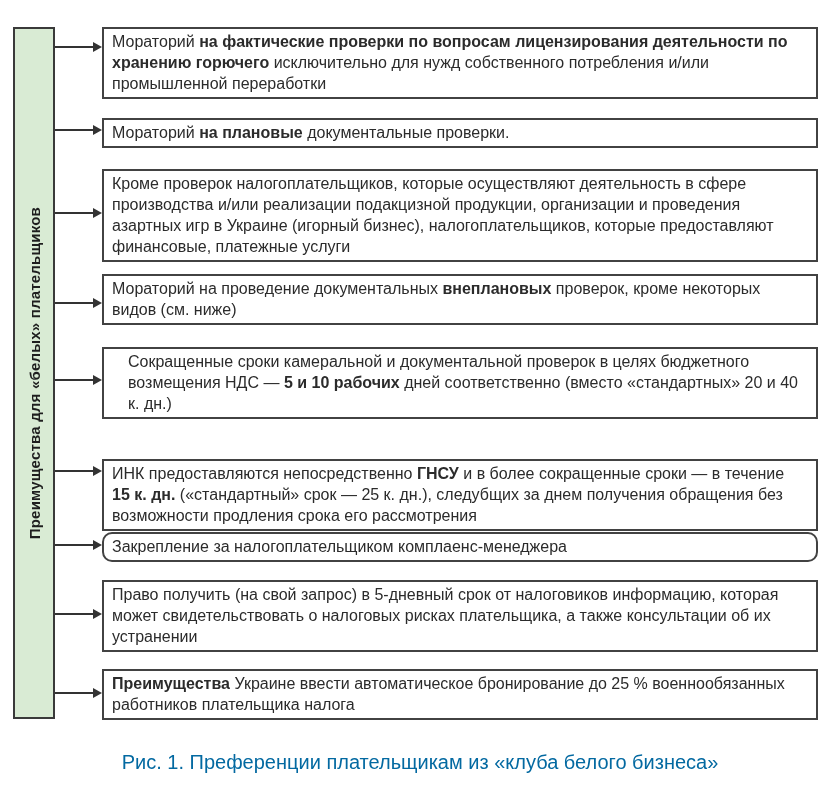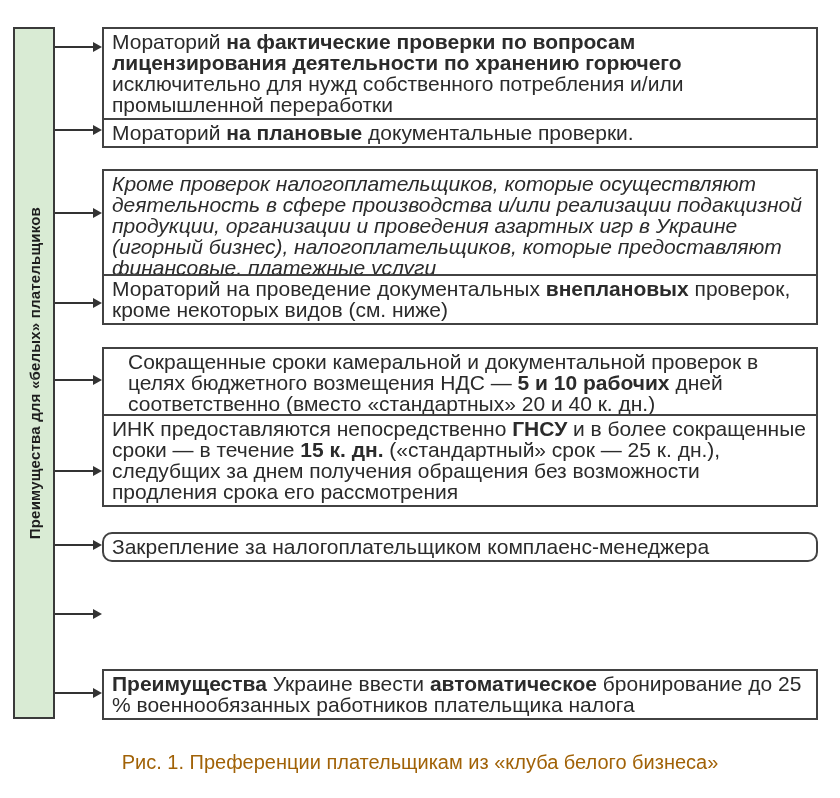--- a/index.html
+++ b/index.html
@@ -39,31 +39,31 @@
     color:#1e1e1e;
   }
   
   .box{
     position:absolute;
     left:102px;
     width:716px;
     background:#ffffff;
     border:2px solid #424242;
     padding:2px 10px 3px 8px;
-    font-size:21px;
+    font-size:16px;
     line-height:21px;
     color:var(--text);
   }
-  .box.italic{font-style:italic;}
+  .box.italic{}
   .b1{top:27px;min-height:68px;}
   .b2{top:118px;min-height:26px;}
   .b3{top:169px;min-height:89px;}
   .b4{top:274px;min-height:43px;}
   .b5{top:347px;min-height:66px;padding-left:24px;}
-  .b6{top:414px;min-height:67px;}
+  .b6{top:459px;min-height:67px;}
   .b7{top:532px;min-height:26px;border-radius:10px;}
   .b8{top:580px;min-height:68px;}
   .b9{top:669px;min-height:48px;}
   
   .arrow{
     position:absolute;
     left:55px;
     width:39px;
     height:0;
     border-top:2px solid #333;
@@ -87,21 +87,21 @@
   .a7{top:544px;}
   .a8{top:613px;}
   .a9{top:692px;}
   
   .caption{
     position:absolute;
     top:751px;left:0;
     width:100%;
     text-align:center;
     font-size:20px;
-    color:#a16207;
+    color:#0369a1;
   }
 </style>
 </head>
 <body>
 
 <div class="stage">
 
   <div class="sidebar">
     <span class="vtext">Преимущества для «белых» плательщиков</span>
   </div>
@@ -116,17 +116,18 @@
   <div class="arrow a8"></div>
   <div class="arrow a9"></div>
 
   <div class="box b1"><span>Мораторий </span><span style="font-weight: 700;">на фактические проверки по вопросам лицензирования деятельности по хранению горючего</span><span> исключительно для нужд собственного потребления и/или промышленной переработки</span></div>
   <div class="box b2"><span>Мораторий </span><span style="font-weight: 700;">на плановые</span><span> документальные проверки.</span></div>
   <div class="box b3 italic"><span>Кроме проверок налогоплательщиков, которые осуществляют деятельность в сфере производства и/или реализации подакцизной продукции, организации и проведения азартных игр в Украине (игорный бизнес), налогоплательщиков, которые предоставляют финансовые, платежные услуги</span></div>
   <div class="box b4"><span>Мораторий на проведение документальных </span><span style="font-weight: 700;">внеплановых</span><span> проверок, кроме некоторых видов (см. ниже)</span></div>
   <div class="box b5"><span>Сокращенные сроки камеральной и документальной проверок в целях бюджетного возмещения НДС — </span><span style="font-weight: 700;">5 и 10 рабочих</span><span> дней соответственно (вместо «стандартных» 20 и 40 к. дн.)</span></div>
   <div class="box b6"><span>ИНК предоставляются непосредственно </span><span style="font-weight: 700;">ГНСУ</span><span> и в более сокращенные сроки — в течение </span><span style="font-weight: 700;">15 к. дн.</span><span> («стандартный» срок — 25 к. дн.), следубщих за днем получения обращения без возможности продления срока его рассмотрения</span></div>
   <div class="box b7"><span>Закрепление за налогоплательщиком комплаенс-менеджера</span></div>
-  <div class="box b9"><span style="font-weight: 700;">Преимущества</span><span> Украине ввести </span><span style="font-weight: 700; text-align: right;">автоматическое</span><span> бронирование до 25 % военнообязанных работников плательщика налога</span></div>
+  <div class="box b8"><span>Право получить (на свой запрос) в 5-дневный срок от налоговиков информацию, которая может свидетельствовать о налоговых рисках плательщика, а также консультации об их устранении</span></div>
+  <div class="box b9"><span style="font-weight: 700;">Преимущества</span><span> Украине ввести </span><span style="font-weight: 400; text-align: right;">автоматическое</span><span> бронирование до 25 % военнообязанных работников плательщика налога</span></div>
 
   <div class="caption">Рис. 1. Преференции плательщикам из «клуба белого бизнеса»</div>
 
 </div>
 
 </body></html>

